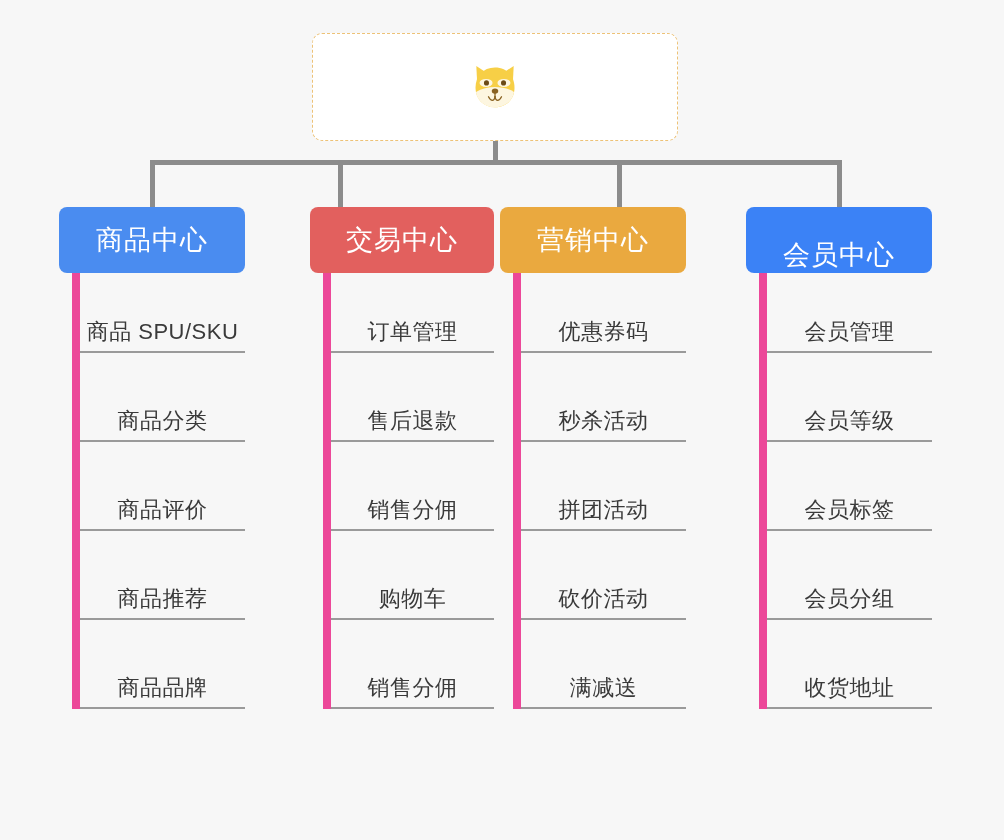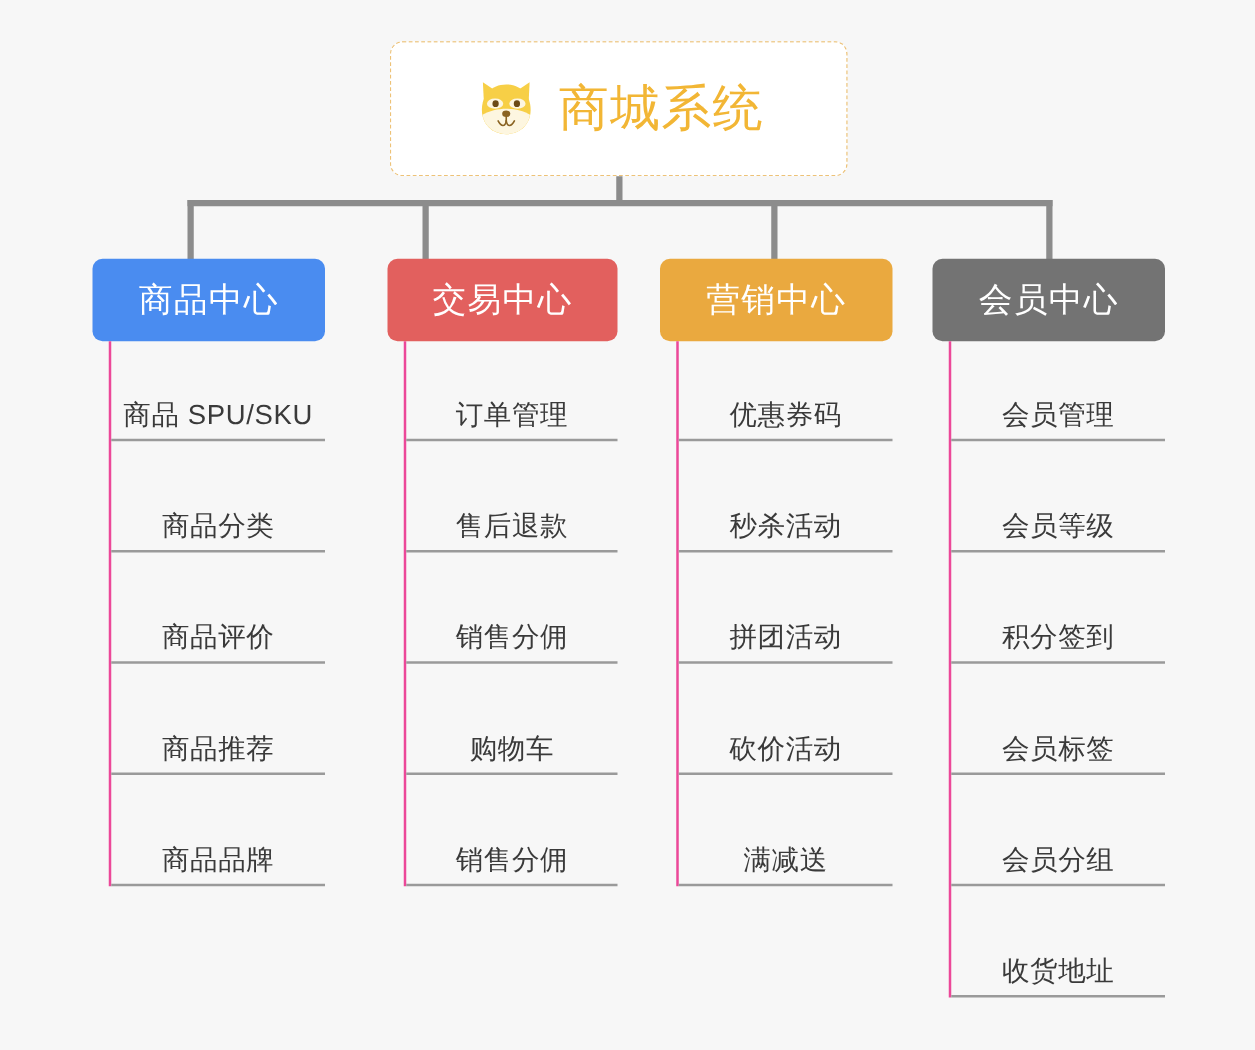--- a/index.html
+++ b/index.html
@@ -75,48 +75,48 @@
   .conn-drop.d1 { left: 150px; }
   .conn-drop.d2 { left: 338px; }
   .conn-drop.d3 { left: 617px; }
   .conn-drop.d4 { left: 837px; }
 
   
   .column {
     position: absolute;
     top: 207px;
   }
-  .column.c1 { left: 74px;  width: 186px; }
+  .column.c1 { left: 59px;  width: 186px; }
   .column.c2 { left: 310px; width: 184px; }
-  .column.c3 { left: 528px; width: 186px; }
+  .column.c3 { left: 500px; width: 186px; }
   .column.c4 { left: 746px; width: 186px; }
 
   .cat-card {
     box-sizing: border-box;
     height: 66px;
     border-radius: 8px;
     display: flex;
     align-items: center;
     justify-content: center;
     color: #ffffff;
     font-size: 27px;
     letter-spacing: 1px;
     white-space: nowrap;
   }
   .cat-card.cat-blue   { background: #4a8cf0; }
   .cat-card.cat-red    { background: #e2605e; justify-content: center; }
   .cat-card.cat-orange { background: #eaa93f; }
-  .cat-card.cat-green  { background: #737373; }
+  .cat-card.cat-green  { background: #3b82f6; align-items: flex-end; }
 
   
   .leaf-list {
     position: relative;
     margin-left: 13px;
     padding-left: 0;
-    border-left: 2px solid #ec4899;
+    border-left: 8px solid #ec4899;
     list-style: none;
     margin-top: 0;
     margin-bottom: 0;
   }
   .leaf-item {
     position: relative;
     height: 89px;
     display: flex;
     align-items: flex-end;
     justify-content: center;
@@ -161,21 +161,20 @@
       <ellipse cx="43" cy="27" rx="8" ry="5" fill="#fdf6e0"></ellipse>
       <ellipse cx="21.5" cy="27" rx="3.1" ry="3.3" fill="#6b4a16"></ellipse>
       <ellipse cx="42.5" cy="27" rx="3.1" ry="3.3" fill="#6b4a16"></ellipse>
 
       <path d="M32 37 m-4 0 a4 3.2 0 1 0 8 0 a4 3.2 0 1 0 -8 0" fill="#8a6322"></path>
 
       <path d="M32 40 L32 44" stroke="#8a6322" stroke-width="1.6" fill="none" stroke-linecap="round"></path>
       <path d="M24 44 C27 50 31 50 32 44" stroke="#8a6322" stroke-width="1.6" fill="none" stroke-linecap="round"></path>
       <path d="M40 44 C37 50 33 50 32 44" stroke="#8a6322" stroke-width="1.6" fill="none" stroke-linecap="round"></path>
     </svg>
-    <span class="root-title">商城系统</span>
   </div>
 
   <div class="conn conn-stem"></div>
   <div class="conn conn-bus"></div>
   <div class="conn conn-drop d1"></div>
   <div class="conn conn-drop d2"></div>
   <div class="conn conn-drop d3"></div>
   <div class="conn conn-drop d4"></div>
 
   <div class="column c1">
@@ -252,23 +251,20 @@
       <span>会员中心</span>
     </div>
     <ul class="leaf-list">
       <li class="leaf-item">
           <span class="leaf-label">会员管理</span>
         </li>
       <li class="leaf-item">
           <span class="leaf-label">会员等级</span>
         </li>
       <li class="leaf-item">
-          <span class="leaf-label">积分签到</span>
-        </li>
-      <li class="leaf-item">
           <span class="leaf-label">会员标签</span>
         </li>
       <li class="leaf-item">
           <span class="leaf-label">会员分组</span>
         </li>
       <li class="leaf-item">
           <span class="leaf-label">收货地址</span>
         </li>
     </ul>
   </div>

